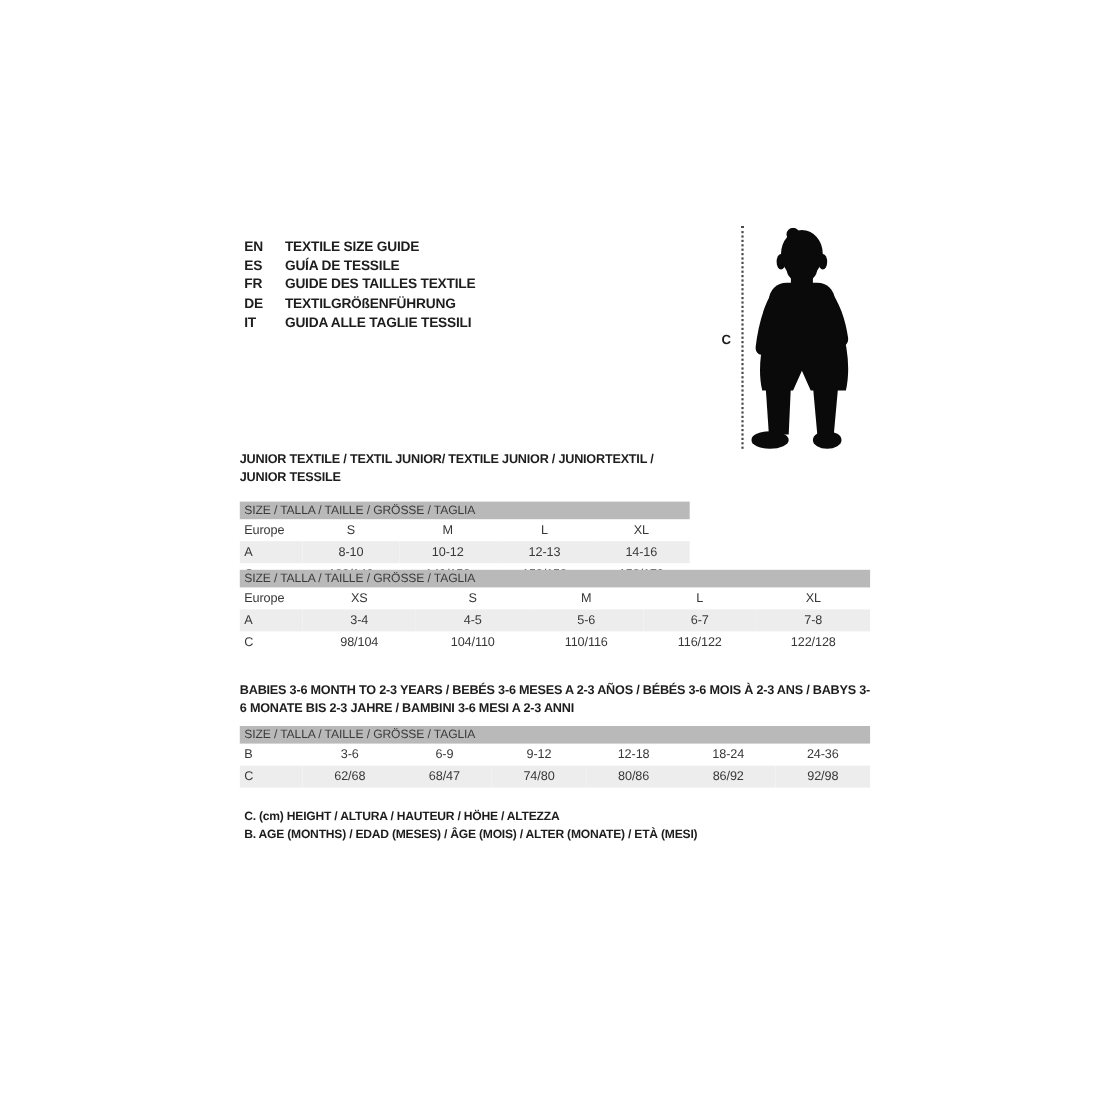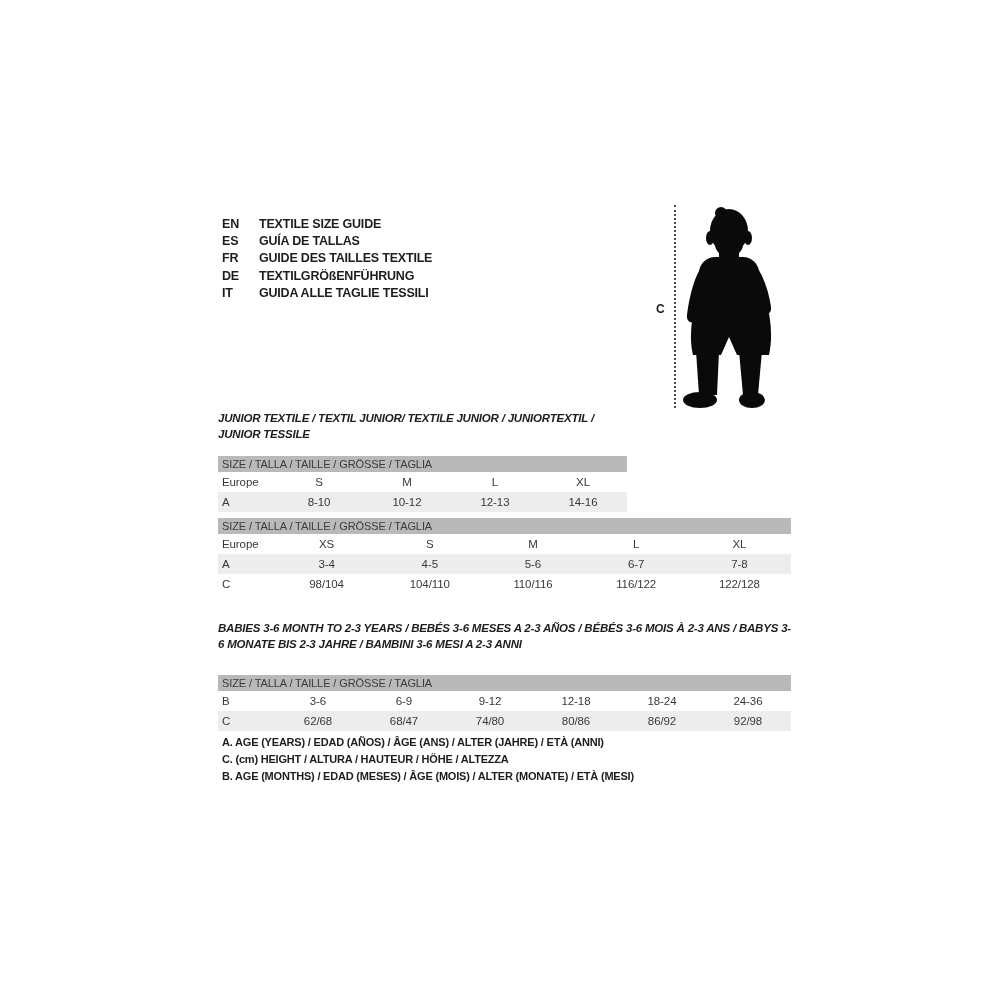--- a/index.html
+++ b/index.html
@@ -23,23 +23,23 @@
   .measure-label { position:absolute; left:6px; top:98px; font-weight:bold; font-size:12px; color:var(--text,#1d1d1d); }
   .figure svg { position:absolute; left:33px; top:3px; }
 
   
   .size-section { position:absolute; left:218px; }
   .s1 { top:411px; width:409px; }
   .s2 { top:518px; width:573px; }
   .s3 { top:621px; width:573px; }
   .section-title {
     font-weight:bold; font-size:11.5px; line-height:15.5px; letter-spacing:-0.2px;
-    color:var(--text,#1d1d1d); margin-bottom:14px;font-style:italic;
-  }
-  .s3 .section-title { margin-bottom:23px; }
+    color:var(--text,#1d1d1d); margin-bottom:14px;
+  }
+  .s3 .section-title { margin-bottom:8px; }
   .section-title .sub { font-size:8px; vertical-align:-2px; }
 
   table { border-collapse:collapse; width:100%; table-layout:fixed; }
   col.label-col { width:57px; }
   thead th {
     background:var(--bar-bg,#b9b9b9);
     text-align:left; font-weight:normal; font-size:11px; letter-spacing:-0.1px;
     color:#3b3b3b; height:16px; padding:1px 0 1px 4px;
   }
   tbody td {
@@ -58,21 +58,21 @@
 
 <div id="canvas">
 
   <div class="lang-block">
     <div class="lang-row">
       <span class="lang-code">EN</span>
       <span class="lang-label">TEXTILE SIZE GUIDE</span>
     </div>
     <div class="lang-row">
       <span class="lang-code">ES</span>
-      <span class="lang-label">GUÍA DE TALLAS</span>
+      <span class="lang-label">GUÍA DE TESSILE</span>
     </div>
     <div class="lang-row">
       <span class="lang-code">FR</span>
       <span class="lang-label">GUIDE DES TAILLES TEXTILE</span>
     </div>
     <div class="lang-row">
       <span class="lang-code">DE</span>
       <span class="lang-label">TEXTILGRÖßENFÜHRUNG</span>
     </div>
     <div class="lang-row">
@@ -234,18 +234,17 @@
           <td>74/80</td>
           <td>80/86</td>
           <td>86/92</td>
           <td>92/98</td>
         </tr>
       </tbody>
     </table>
   </section>
 
   <div class="legend">
-    <div class="legend-line">A. AGE (YEARS) / EDAD (AÑOS) / ÂGE (ANS) / ALTER (JAHRE) / ETÀ (ANNI)</div>
     <div class="legend-line">C. (cm) HEIGHT / ALTURA / HAUTEUR / HÖHE / ALTEZZA</div>
     <div class="legend-line">B. AGE (MONTHS) / EDAD (MESES) / ÂGE (MOIS) / ALTER (MONATE) / ETÀ (MESI)</div>
   </div>
 
 </div>
 
 </body></html>

